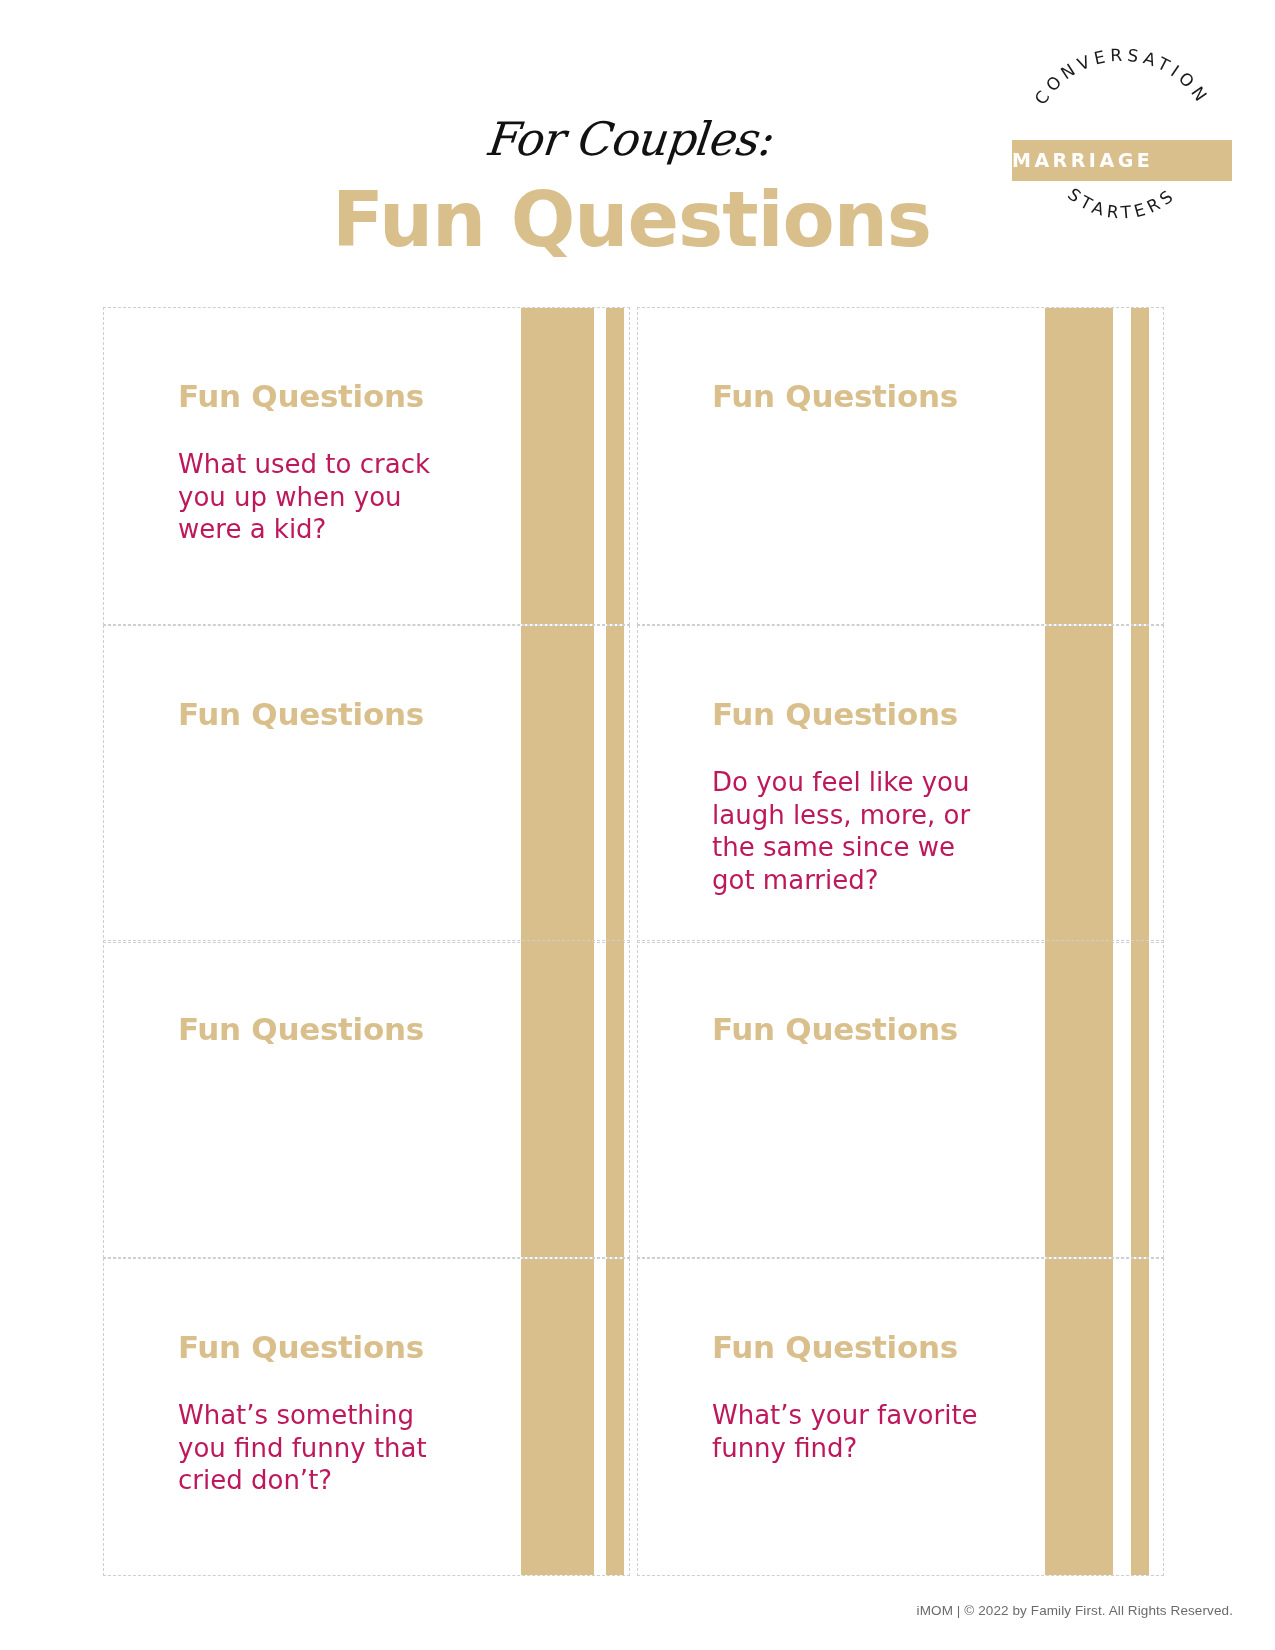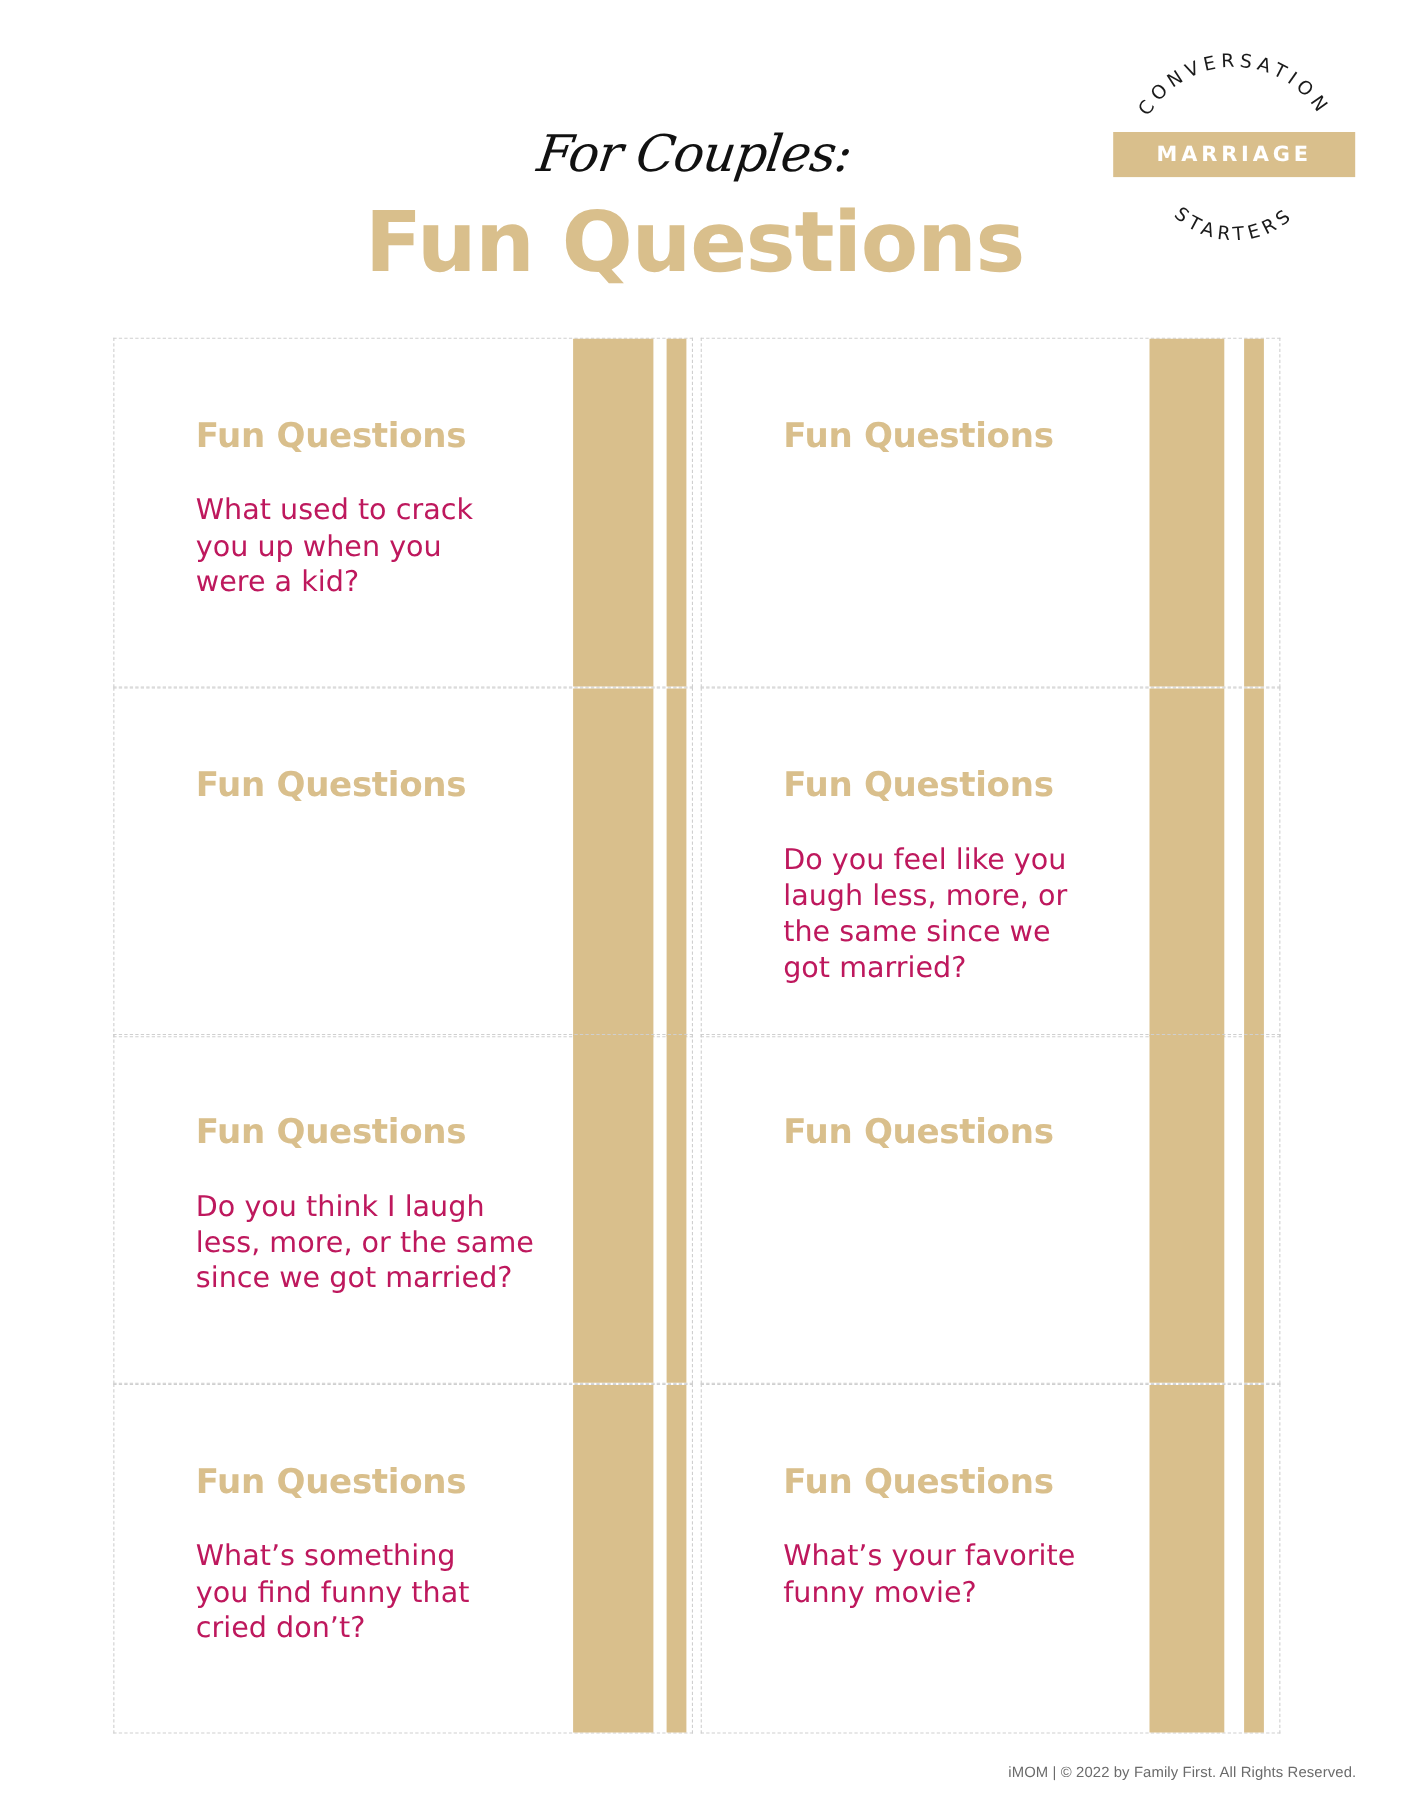--- a/index.html
+++ b/index.html
@@ -18,24 +18,24 @@
     position: absolute; left: 0; width: 1275px; top: 175px;
     text-align: center;
     font-family: "DejaVu Sans", sans-serif; font-weight: bold;
     font-size: 76px; color: #d9bf8c; letter-spacing: -1px;
     transform: translateX(-6px);
   }
 
   .badge { position: absolute; left: 1002px; top: 32px; width: 240px; height: 210px; }
   .badge svg { width: 240px; height: 210px; }
   .badge-band {
-    position: absolute; left: 10px; top: 88px; width: 220px; height: 41px;
+    position: absolute; left: 10px; top: 108px; width: 220px; height: 41px;
     background: #d9bf8c; color: #fff;
     font-family: "DejaVu Sans", sans-serif; font-weight: bold;
-    font-size: 19px; letter-spacing: 3.5px; text-align: center; line-height: 41px;
+    font-size: 19px; letter-spacing: 3.5px; line-height: 41px;
   }
 
   .sheet { position: absolute; left: 103px; top: 307px; width: 1060px; height: 1270px; }
   .card {
     position: absolute; width: 527px; height: 318px;
     border: 1.5px dashed #cfcfcf;
     overflow: hidden;
   }
   .stripe-wide { position: absolute; top: -2px; bottom: -2px; background: #d9bf8c; }
   .stripe-narrow { position: absolute; top: -2px; bottom: -2px; background: #d9bf8c; }
@@ -107,40 +107,37 @@
     <div class="card-body">Do you feel like you
 laugh less, more, or
 the same since we
 got married?</div>
   </div>
 
   <div class="card" style="left:0;top:633px;">
     <div class="stripe-wide" style="left:417px;width:73px;"></div>
     <div class="stripe-narrow" style="left:502px;width:18px;"></div>
     <div class="card-heading">Fun Questions</div>
-    <div class="card-body">Do you think I laugh
-less, more, or the same
-since we got married?</div>
   </div>
   <div class="card" style="left:534px;top:633px;">
     <div class="stripe-wide" style="left:407px;width:68px;"></div>
     <div class="stripe-narrow" style="left:493px;width:18px;"></div>
     <div class="card-heading">Fun Questions</div>
   </div>
 
   <div class="card" style="left:0;top:951px;">
     <div class="stripe-wide" style="left:417px;width:73px;"></div>
     <div class="stripe-narrow" style="left:502px;width:18px;"></div>
     <div class="card-heading">Fun Questions</div>
     <div class="card-body">What’s something
 you find funny that
 cried don’t?</div>
   </div>
   <div class="card" style="left:534px;top:951px;">
     <div class="stripe-wide" style="left:407px;width:68px;"></div>
     <div class="stripe-narrow" style="left:493px;width:18px;"></div>
     <div class="card-heading">Fun Questions</div>
     <div class="card-body">What’s your favorite
-funny movie?</div>
+funny find?</div>
   </div>
 </div>
 
 <div class="footer">iMOM | © 2022 by Family First. All Rights Reserved.</div>
 
 </body></html>

